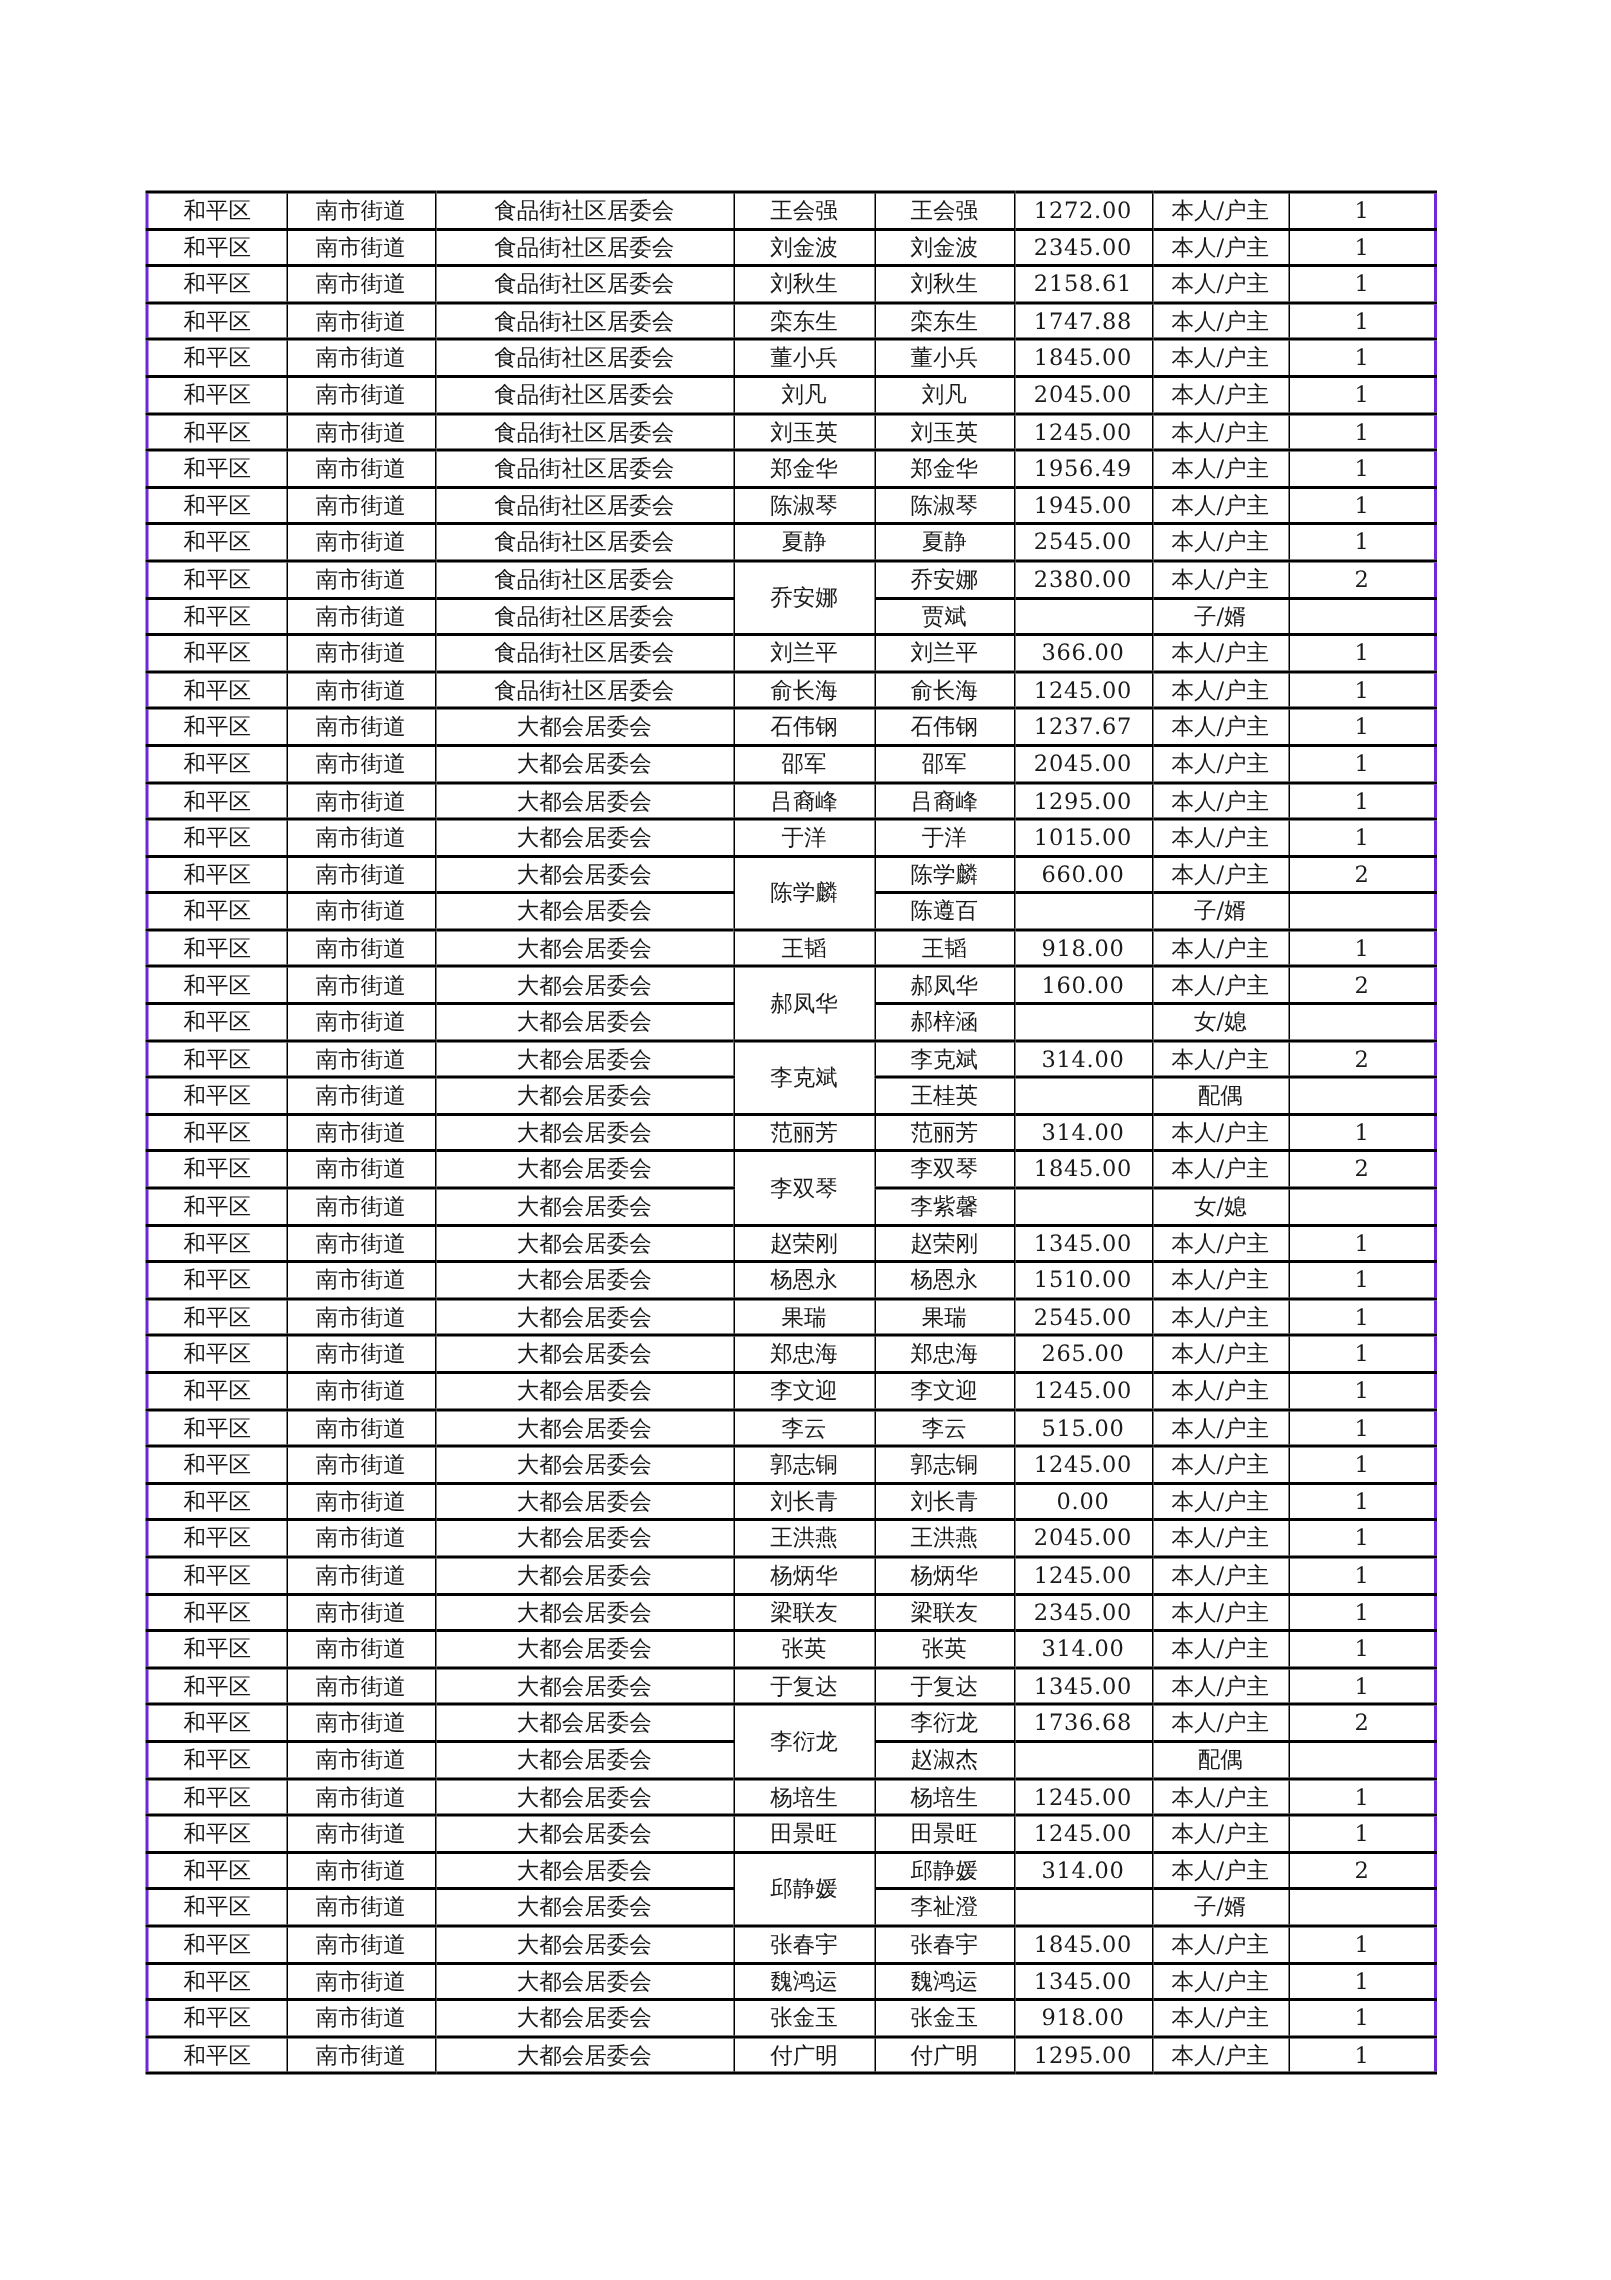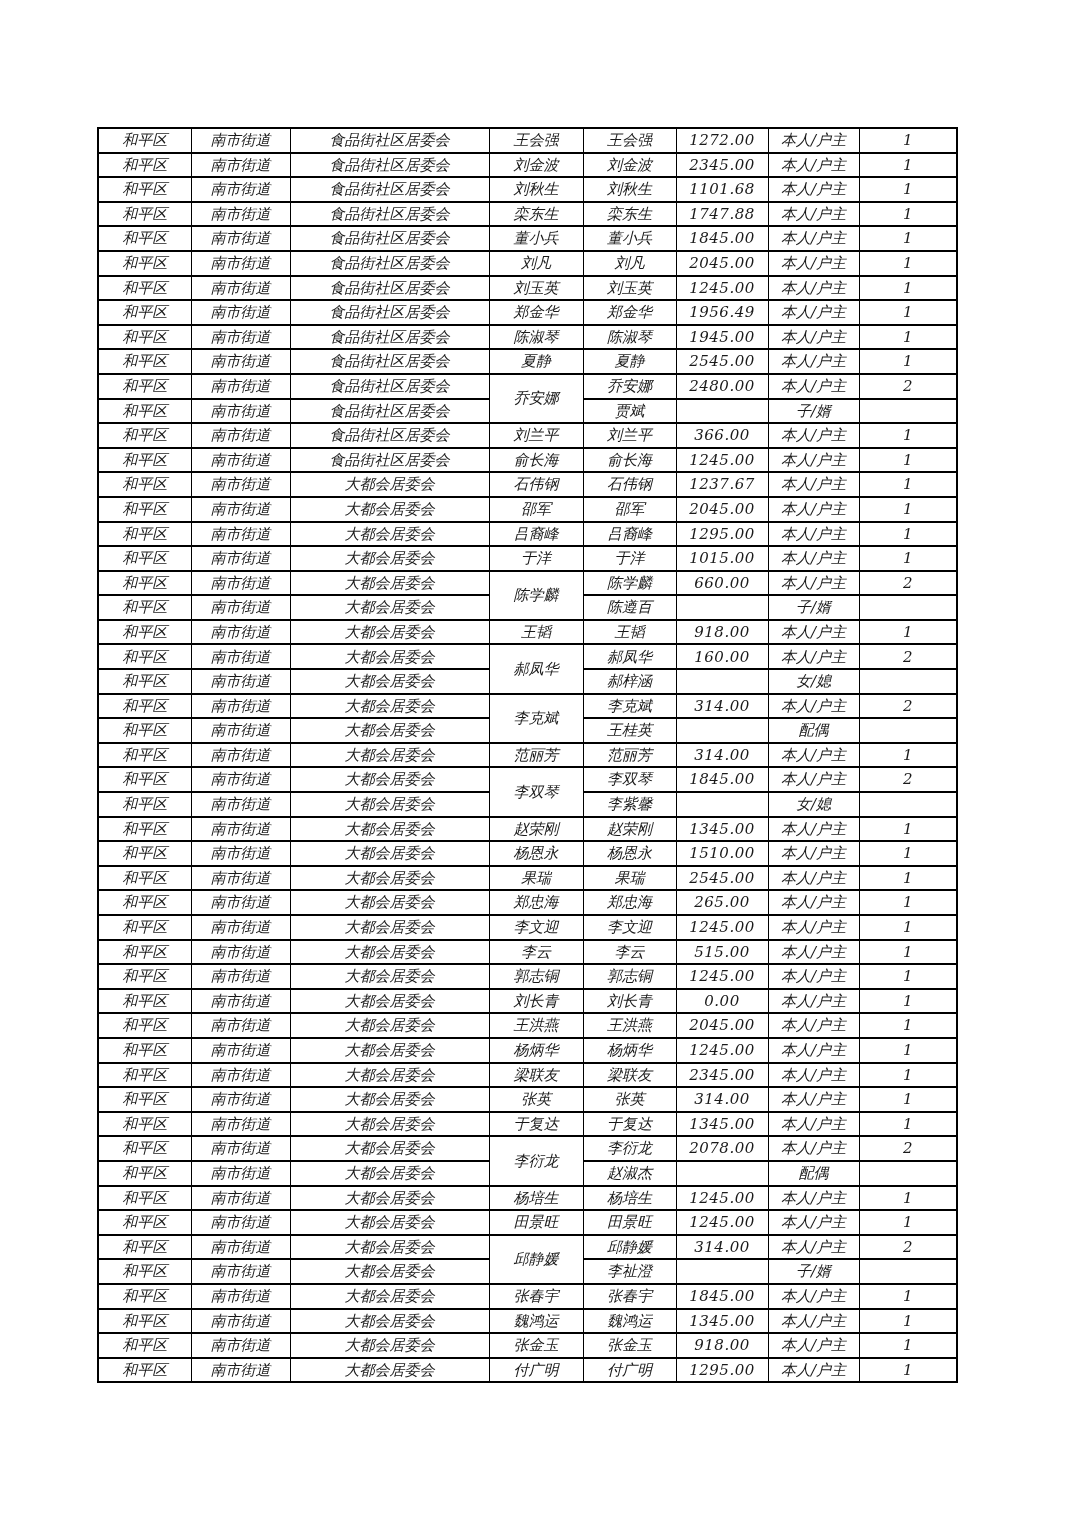--- a/index.html
+++ b/index.html
@@ -17,22 +17,21 @@
   .sheet {
     position: absolute;
     left: 97px;
     top: 127px;
     width: 859px;
   }
   table.grid {
     width: 100%;
     border-collapse: collapse;
     table-layout: fixed;
-    border: 2px solid #000000;
-    font-style: italic;
+    border: 2px solid #6d28d9;
   }
   table.grid td {
     border-left: 1px solid #000;
     border-right: 1px solid #000;
     border-top: 2px solid #000;
     border-bottom: 2px solid #000;
     height: 22.6px;
     padding: 0 2px;
     text-align: center;
     vertical-align: middle;
@@ -82,21 +81,21 @@
           <td class="amount-cell">2345.00</td>
           <td class="relation-cell">本人/户主</td>
           <td class="count-cell">1</td>
         </tr>
         <tr>
           <td class="district-cell">和平区</td>
           <td class="street-cell">南市街道</td>
           <td class="community-cell">食品街社区居委会</td>
           <td class="household-name-cell">刘秋生</td>
           <td class="member-name-cell">刘秋生</td>
-          <td class="amount-cell">1101.68</td>
+          <td class="amount-cell">2158.61</td>
           <td class="relation-cell">本人/户主</td>
           <td class="count-cell">1</td>
         </tr>
         <tr>
           <td class="district-cell">和平区</td>
           <td class="street-cell">南市街道</td>
           <td class="community-cell">食品街社区居委会</td>
           <td class="household-name-cell">栾东生</td>
           <td class="member-name-cell">栾东生</td>
           <td class="amount-cell">1747.88</td>
@@ -162,21 +161,21 @@
           <td class="amount-cell">2545.00</td>
           <td class="relation-cell">本人/户主</td>
           <td class="count-cell">1</td>
         </tr>
         <tr>
           <td class="district-cell">和平区</td>
           <td class="street-cell">南市街道</td>
           <td class="community-cell">食品街社区居委会</td>
           <td class="household-name-cell" rowspan="2">乔安娜</td>
           <td class="member-name-cell">乔安娜</td>
-          <td class="amount-cell">2480.00</td>
+          <td class="amount-cell">2380.00</td>
           <td class="relation-cell">本人/户主</td>
           <td class="count-cell">2</td>
         </tr>
         <tr>
           <td class="district-cell">和平区</td>
           <td class="street-cell">南市街道</td>
           <td class="community-cell">食品街社区居委会</td>
           <td class="member-name-cell">贾斌</td>
           <td class="amount-cell"></td>
           <td class="relation-cell">子/婿</td>
@@ -467,21 +466,21 @@
           <td class="amount-cell">1345.00</td>
           <td class="relation-cell">本人/户主</td>
           <td class="count-cell">1</td>
         </tr>
         <tr>
           <td class="district-cell">和平区</td>
           <td class="street-cell">南市街道</td>
           <td class="community-cell">大都会居委会</td>
           <td class="household-name-cell" rowspan="2">李衍龙</td>
           <td class="member-name-cell">李衍龙</td>
-          <td class="amount-cell">2078.00</td>
+          <td class="amount-cell">1736.68</td>
           <td class="relation-cell">本人/户主</td>
           <td class="count-cell">2</td>
         </tr>
         <tr>
           <td class="district-cell">和平区</td>
           <td class="street-cell">南市街道</td>
           <td class="community-cell">大都会居委会</td>
           <td class="member-name-cell">赵淑杰</td>
           <td class="amount-cell"></td>
           <td class="relation-cell">配偶</td>

